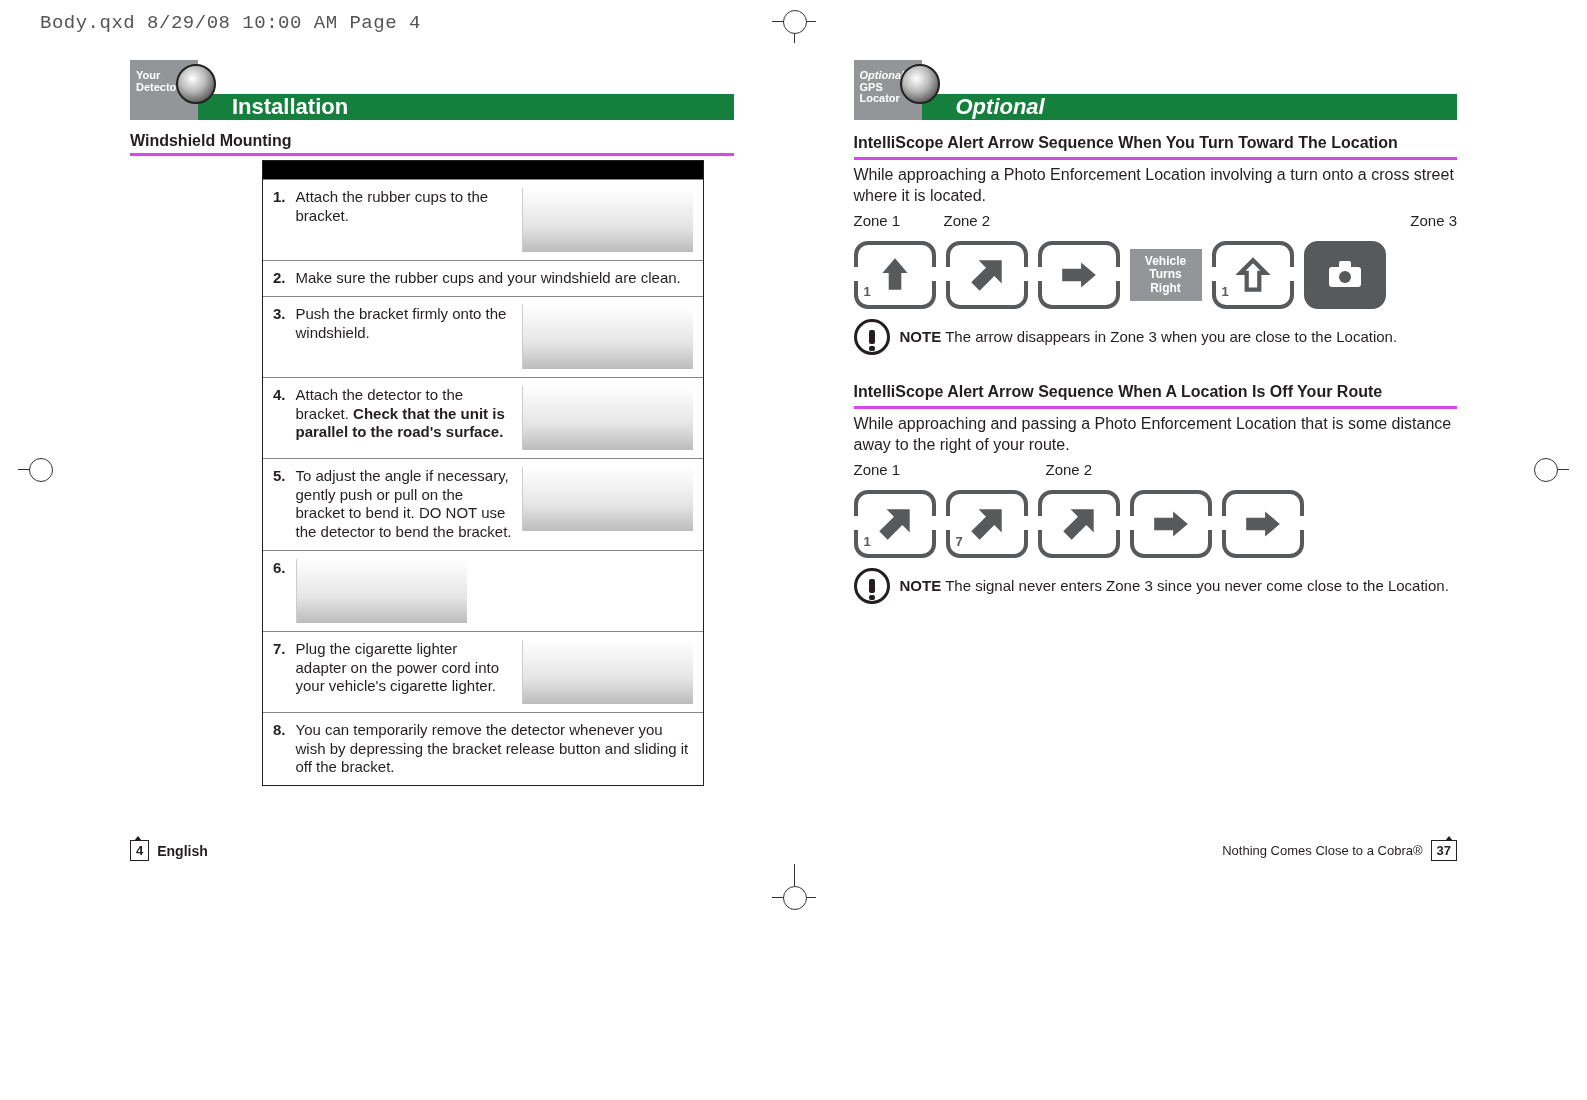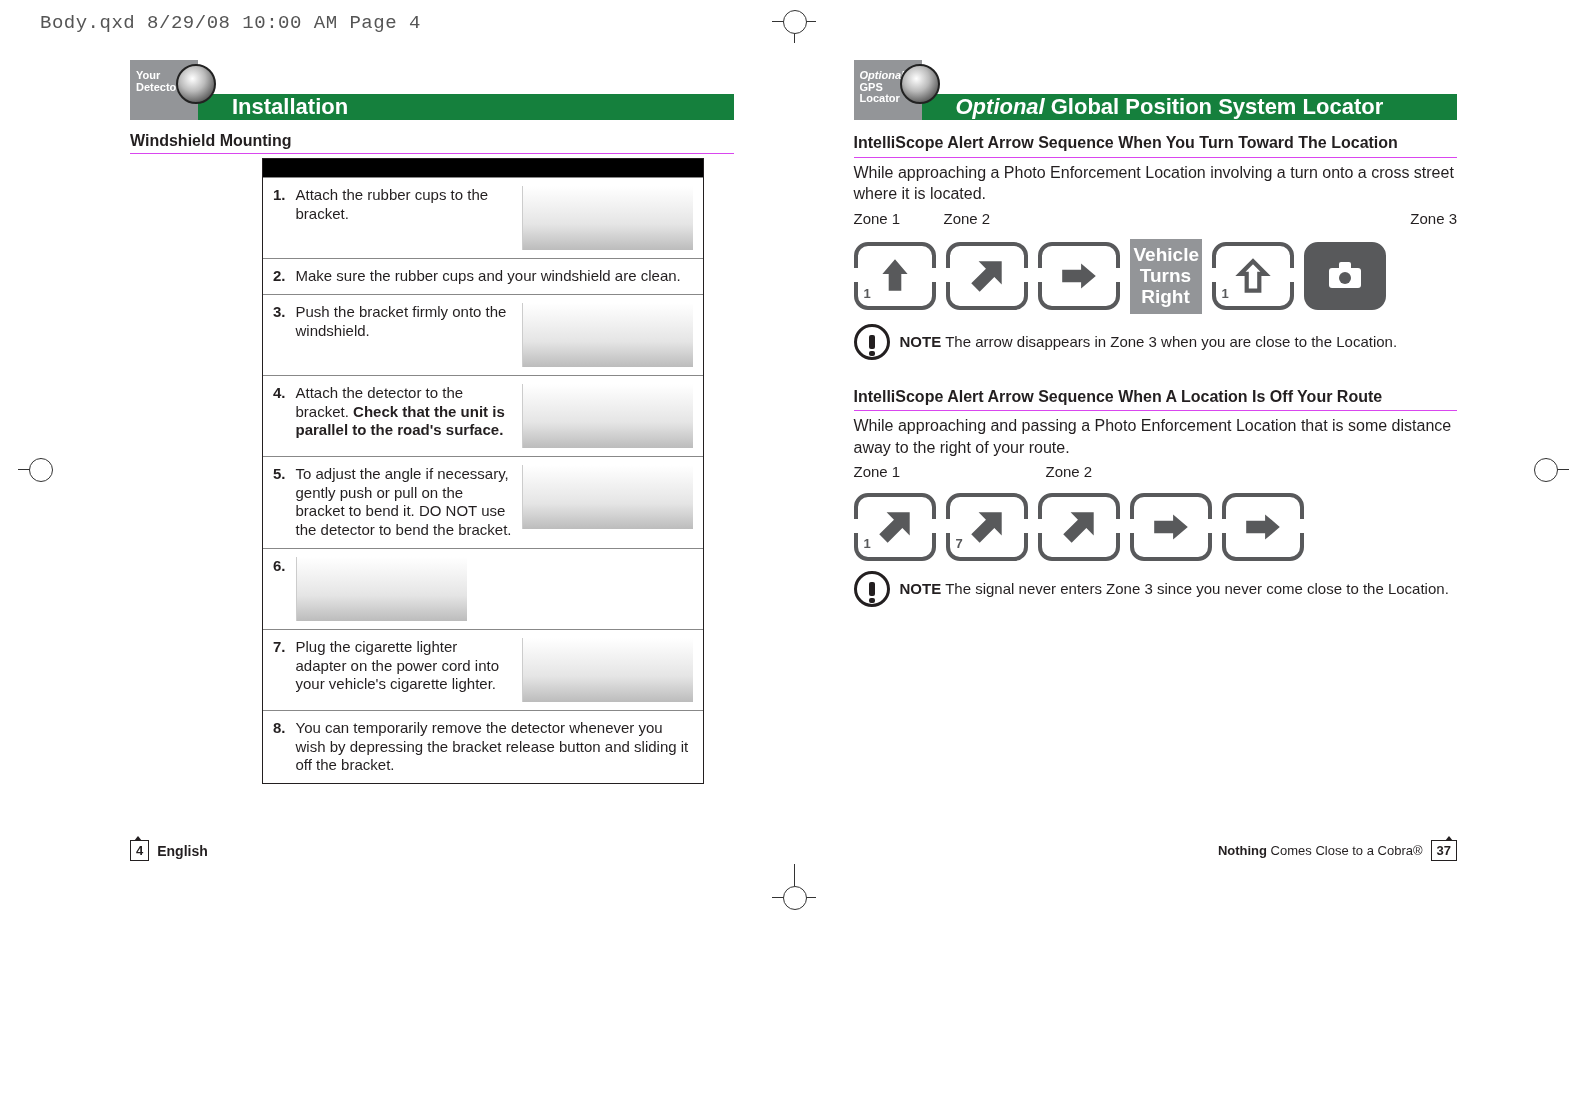--- a/index.html
+++ b/index.html
@@ -25,21 +25,21 @@
 .side-crop .v { position:absolute; width:1px; height:22px; background:#333; top:-11px; }
 .side-crop.left .v { left:22px; }
 .side-crop.right .v { right:22px; }
 .content { position:absolute; top:70px; left:130px; right:130px; bottom:120px; display:flex; gap:120px; }
 .col { flex:1; }
 .header-row { height:50px; display:flex; align-items:flex-end; margin-bottom:12px; }
 .tab { background:#939598; color:#fff; font-size:11px; font-weight:bold; padding:10px 6px 4px 6px; width:56px; height:46px; position:relative; line-height:1.05; }
 .logo-circ { position:absolute; right:-18px; top:4px; width:36px; height:36px; border-radius:50%; background:radial-gradient(circle at 40% 35%, #fff 0%, #bbb 40%, #222 100%); border:2px solid #222; }
 .page-title { color:#fff; background:#15803d; height:26px; flex:1; display:flex; align-items:center; padding-left:34px; font-size:22px; font-weight:bold; }
 .page-title.italic em { font-style:italic; font-weight:bold; margin-right:6px; }
-.subhead { font-weight:bold; font-size:16px; border-bottom:1px solid #d946ef; padding-bottom:3px; margin:8px 0 4px 0; }
+.subhead { font-weight:bold; font-size:16px; border-bottom:3px solid #d946ef; padding-bottom:3px; margin:8px 0 4px 0; }
 .instr-box { border:1px solid #231f20; margin-left:132px; width:440px; }
 .instr-box .topbar { background:#000; height:18px; }
 .step { border-top:1px solid #888; padding:8px 10px; display:flex; gap:10px; font-size:15px; line-height:1.25; }
 .step:first-of-type { border-top:none; }
 .step .num { font-weight:bold; white-space:nowrap; }
 .step .txt { flex:1; }
 .step .txt b { font-weight:bold; }
 .step .img { width:170px; height:64px; background:linear-gradient(180deg,#fff 0%,#e5e5e5 60%,#bcbcbc 100%); border-left:1px solid #ccc; display:flex; align-items:center; justify-content:center; color:#999; font-size:10px; }
 .right-body { font-size:16px; line-height:1.35; }
 .zone-row { display:flex; align-items:flex-start; gap:12px; margin:4px 0 10px 0; }
@@ -47,36 +47,36 @@
 .zone-lbl.z1 { width:78px; }
 .zone-lbl.z2 { width:240px; }
 .zone-lbl.z3 { margin-left:auto; }
 .icons-row { display:flex; align-items:center; gap:10px; margin-bottom:10px; }
 .arrow-badge { width:74px; height:60px; border:4px solid #58595b; border-radius:14px; display:flex; align-items:center; justify-content:center; position:relative; background:#fff; }
 .arrow-badge::before,.arrow-badge::after { content:""; position:absolute; width:4px; height:14px; background:#fff; }
 .arrow-badge::before { left:-4px; top:22px; }
 .arrow-badge::after { right:-4px; top:22px; }
 .arrow-badge svg { width:42px; height:42px; }
 .sub-num { position:absolute; left:6px; bottom:4px; font-size:13px; font-weight:bold; color:#58595b; }
-.vtr { background:#939598; color:#fff; font-weight:bold; text-align:center; font-size:19px; line-height:1.1; padding:6px 4px; width:64px; }
+.vtr { background:#939598; color:#fff; font-weight:bold; text-align:center; font-size:12px; line-height:1.1; padding:6px 4px; width:64px; }
 .cam-badge { width:74px; height:60px; border:4px solid #58595b; border-radius:14px; display:flex; align-items:center; justify-content:center; background:#58595b; }
 .cam-badge svg { width:40px; height:32px; }
 .note-row { display:flex; align-items:center; gap:10px; font-size:15px; margin:6px 0 26px 0; }
 .note-ico { width:30px; height:30px; border:3px solid #231f20; border-radius:50%; display:flex; align-items:center; justify-content:center; }
 .note-ico .bang { width:6px; height:14px; background:#231f20; border-radius:2px; position:relative; }
 .note-ico .bang::after { content:""; position:absolute; width:6px; height:5px; background:#231f20; bottom:-7px; left:0; border-radius:2px; }
 .note-row b { font-weight:bold; margin-right:4px; }
 .footer { position:absolute; bottom:76px; left:130px; right:130px; display:flex; justify-content:space-between; align-items:center; font-size:14px; }
 .pgbox { border:1px solid #231f20; padding:2px 5px; font-size:13px; font-weight:bold; position:relative; }
 .pgbox .tri { position:absolute; width:0; height:0; border-left:4px solid transparent; border-right:4px solid transparent; }
 .pgbox.l .tri { border-bottom:5px solid #231f20; top:-5px; left:3px; }
 .pgbox.r .tri { border-bottom:5px solid #231f20; top:-5px; right:3px; }
 .footer .lang { margin-left:8px; font-weight:bold; }
 .footer .tag { font-size:13px; }
-.footer .tag b { font-weight:bold;padding-left:38px; }
+.footer .tag b { font-weight:normal;padding-left:38px; }
 .footer .right-grp { display:flex; align-items:center; gap:8px; }
 .footer .left-grp { display:flex; align-items:center; }
 .arrow-path { fill:#58595b; }
 .arrow-outline { fill:none; stroke:#58595b; stroke-width:4; }
 </style>
 </head>
 <body>
 
 <div class="page">
   <div class="runhead">Body.qxd  8/29/08  10:00 AM  Page 4</div>
@@ -152,21 +152,20 @@
 
     <div class="col right-body">
       <div class="header-row">
         <div class="tab">
           <span style="font-style:italic">Optional</span><br>
           <span>GPS Locator</span>
           <div class="logo-circ"></div>
         </div>
         <div class="page-title italic">
           <em>Optional</em>
-            <span>Global Position System Locator</span>
         </div>
       </div>
 
       <div class="subhead">IntelliScope Alert Arrow Sequence When You Turn Toward The Location</div>
       <div>While approaching a Photo Enforcement Location involving a turn onto a cross street where it is located.</div>
       <div class="zone-row">
         <span class="zone-lbl z1">Zone 1</span>
         <span class="zone-lbl z2">Zone 2</span>
         <span class="zone-lbl z3">Zone 3</span>
       </div>

